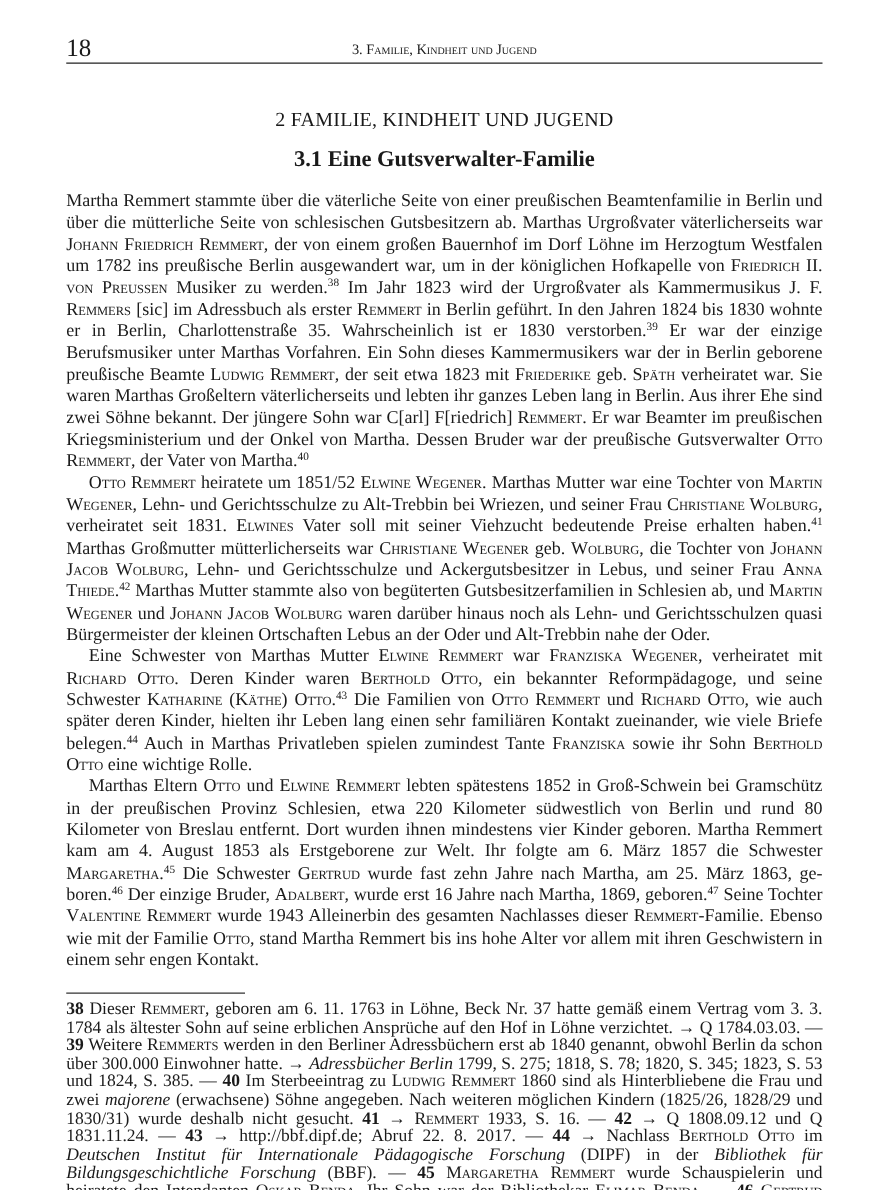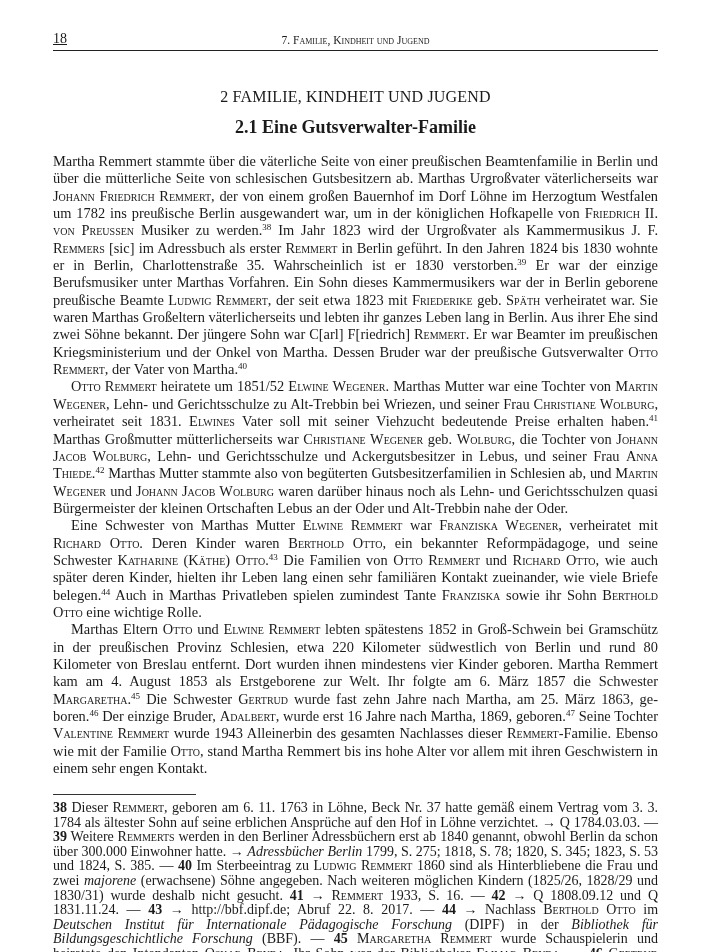--- a/index.html
+++ b/index.html
@@ -1,21 +1,21 @@
 <!DOCTYPE html>
 <html><head>
 <meta charset="utf-8">
 <style>
   html, body { margin: 0; padding: 0; background: #ffffff; }
   body { width: 714px; height: 952px; position: relative; overflow: hidden;
          font-family: "Liberation Serif", "DejaVu Serif", serif; color: #1a1a1a; }
   .page { position: absolute; left: 53px; top: 0; width: 605px; }
   .running-head { position: absolute; top: 31px; left: 0; width: 605px; height: 18px;
                   font-size: 13px; line-height: 16px; }
-  .page-number { position: absolute; left: 0; top: 0; font-size: 14px; text-decoration: underline; }
+  .page-number { position: absolute; left: 0; top: 0; font-size: 20px; }
   .running-title { position: absolute; left: 0; right: 0; text-align: center; font-size: 11.5px; top: 1px; }
   .head-rule { position: absolute; top: 50px; left: 0; width: 605px; height: 0; border-top: 1.2px solid #222; }
   .chapter-title { position: absolute; top: 88px; left: 0; width: 605px; text-align: center;
                    font-size: 16px; letter-spacing: 0.2px; }
   .section-title { position: absolute; top: 117px; left: 0; width: 605px; text-align: center;
                    font-size: 18px; font-weight: bold; }
   .body-text { position: absolute; top: 153px; left: 0; width: 605px; font-size: 14.4px;
                line-height: 17.35px; text-align: justify; hyphens: manual; }
   .body-text p { margin: 0; }
   .body-text p.indent { text-indent: 18px; }
@@ -27,26 +27,26 @@
   .footnotes p { margin: 0; }
   .fn-num { font-weight: bold; }
   em { font-style: italic; }
 </style>
 </head>
 <body>
 
 <div class="page">
   <div class="running-head">
     <span class="page-number">18</span>
-    <span class="running-title sc">7. Familie, Kindheit und Jugend</span>
+    <span class="running-title sc">3. Familie, Kindheit und Jugend</span>
   </div>
   <div class="head-rule"></div>
 
   <h1 class="chapter-title" style="margin:0;font-weight:normal;">2 FAMILIE, KINDHEIT UND JUGEND</h1>
-  <h2 class="section-title" style="margin:0;">2.1 Eine Gutsverwalter-Familie</h2>
+  <h2 class="section-title" style="margin:0;">3.1 Eine Gutsverwalter-Familie</h2>
 
   <div class="body-text">
     <p>Martha Remmert stammte über die väterliche Seite von einer preußischen Beamtenfamilie in Berlin und über die mütterliche Seite von schlesischen Gutsbesitzern ab. Marthas Urgroßvater väterlicher­seits war <span class="sc">Johann Friedrich Remmert</span>, der von einem großen Bauernhof im Dorf Löhne im Herzog­tum Westfalen um 1782 ins preußische Berlin ausgewandert war, um in der königlichen Hofkapelle von <span class="sc">Friedrich II. von Preussen</span> Musiker zu werden.<sup>38</sup> Im Jahr 1823 wird der Urgroßvater als Kam­mermusikus J. F. <span class="sc">Remmers</span> [sic] im Adressbuch als erster <span class="sc">Remmert</span> in Berlin geführt. In den Jahren 1824 bis 1830 wohnte er in Berlin, Charlottenstraße 35. Wahrscheinlich ist er 1830 verstorben.<sup>39</sup> Er war der einzige Berufsmusiker unter Marthas Vorfahren. Ein Sohn dieses Kammermusikers war der in Berlin geborene preußische Beamte <span class="sc">Ludwig Remmert</span>, der seit etwa 1823 mit <span class="sc">Friederike</span> geb. <span class="sc">Späth</span> verheiratet war. Sie waren Marthas Großeltern väterlicherseits und lebten ihr ganzes Leben lang in Berlin. Aus ihrer Ehe sind zwei Söhne bekannt. Der jüngere Sohn war C[arl] F[riedrich] <span class="sc">Remmert</span>. Er war Beamter im preußischen Kriegsministerium und der Onkel von Martha. Dessen Bruder war der preußische Gutsverwalter <span class="sc">Otto Remmert</span>, der Vater von Martha.<sup>40</sup></p>
     <p class="indent"><span class="sc">Otto Remmert</span> heiratete um 1851/52 <span class="sc">Elwine Wegener</span>. Marthas Mutter war eine Tochter von <span class="sc">Martin Wegener</span>, Lehn- und Gerichtsschulze zu Alt-Trebbin bei Wriezen, und seiner Frau <span class="sc">Christi­ane Wolburg</span>, verheiratet seit 1831. <span class="sc">Elwines</span> Vater soll mit seiner Viehzucht bedeutende Preise er­halten haben.<sup>41</sup> Marthas Großmutter mütterlicherseits war <span class="sc">Christiane Wegener</span> geb. <span class="sc">Wolburg</span>, die Tochter von <span class="sc">Johann Jacob Wolburg</span>, Lehn- und Gerichtsschulze und Ackergutsbesitzer in Lebus, und seiner Frau <span class="sc">Anna Thiede</span>.<sup>42</sup> Marthas Mutter stammte also von begüterten Gutsbesitzerfamilien in Schlesien ab, und <span class="sc">Martin Wegener</span> und <span class="sc">Johann Jacob Wolburg</span> waren darüber hinaus noch als Lehn- und Gerichtsschulzen quasi Bürgermeister der kleinen Ortschaften Lebus an der Oder und Alt-Trebbin nahe der Oder.</p>
     <p class="indent">Eine Schwester von Marthas Mutter <span class="sc">Elwine Remmert</span> war <span class="sc">Franziska Wegener</span>, verheiratet mit <span class="sc">Richard Otto</span>. Deren Kinder waren <span class="sc">Berthold Otto</span>, ein bekannter Reformpädagoge, und seine Schwester <span class="sc">Katharine (Käthe) Otto</span>.<sup>43</sup> Die Familien von <span class="sc">Otto Remmert</span> und <span class="sc">Richard Otto</span>, wie auch später deren Kinder, hielten ihr Leben lang einen sehr familiären Kontakt zueinander, wie viele Briefe belegen.<sup>44</sup> Auch in Marthas Privatleben spielen zumindest Tante <span class="sc">Franziska</span> sowie ihr Sohn <span class="sc">Berthold Otto</span> eine wichtige Rolle.</p>
     <p class="indent">Marthas Eltern <span class="sc">Otto</span> und <span class="sc">Elwine Remmert</span> lebten spätestens 1852 in Groß-Schwein bei Gram­schütz in der preußischen Provinz Schlesien, etwa 220 Kilometer südwestlich von Berlin und rund 80 Kilometer von Breslau entfernt. Dort wurden ihnen mindestens vier Kinder geboren. Martha Rem­mert kam am 4. August 1853 als Erstgeborene zur Welt. Ihr folgte am 6. März 1857 die Schwester <span class="sc">Margaretha</span>.<sup>45</sup> Die Schwester <span class="sc">Gertrud</span> wurde fast zehn Jahre nach Martha, am 25. März 1863, ge­boren.<sup>46</sup> Der einzige Bruder, <span class="sc">Adalbert</span>, wurde erst 16 Jahre nach Martha, 1869, geboren.<sup>47</sup> Seine Tochter <span class="sc">Valentine Remmert</span> wurde 1943 Alleinerbin des gesamten Nachlasses dieser <span class="sc">Remmert</span>-Fa­milie. Ebenso wie mit der Familie <span class="sc">Otto</span>, stand Martha Remmert bis ins hohe Alter vor allem mit ihren Geschwistern in einem sehr engen Kontakt.</p>
   </div>
 
   <div class="fn-rule"></div>
   <div class="footnotes">

